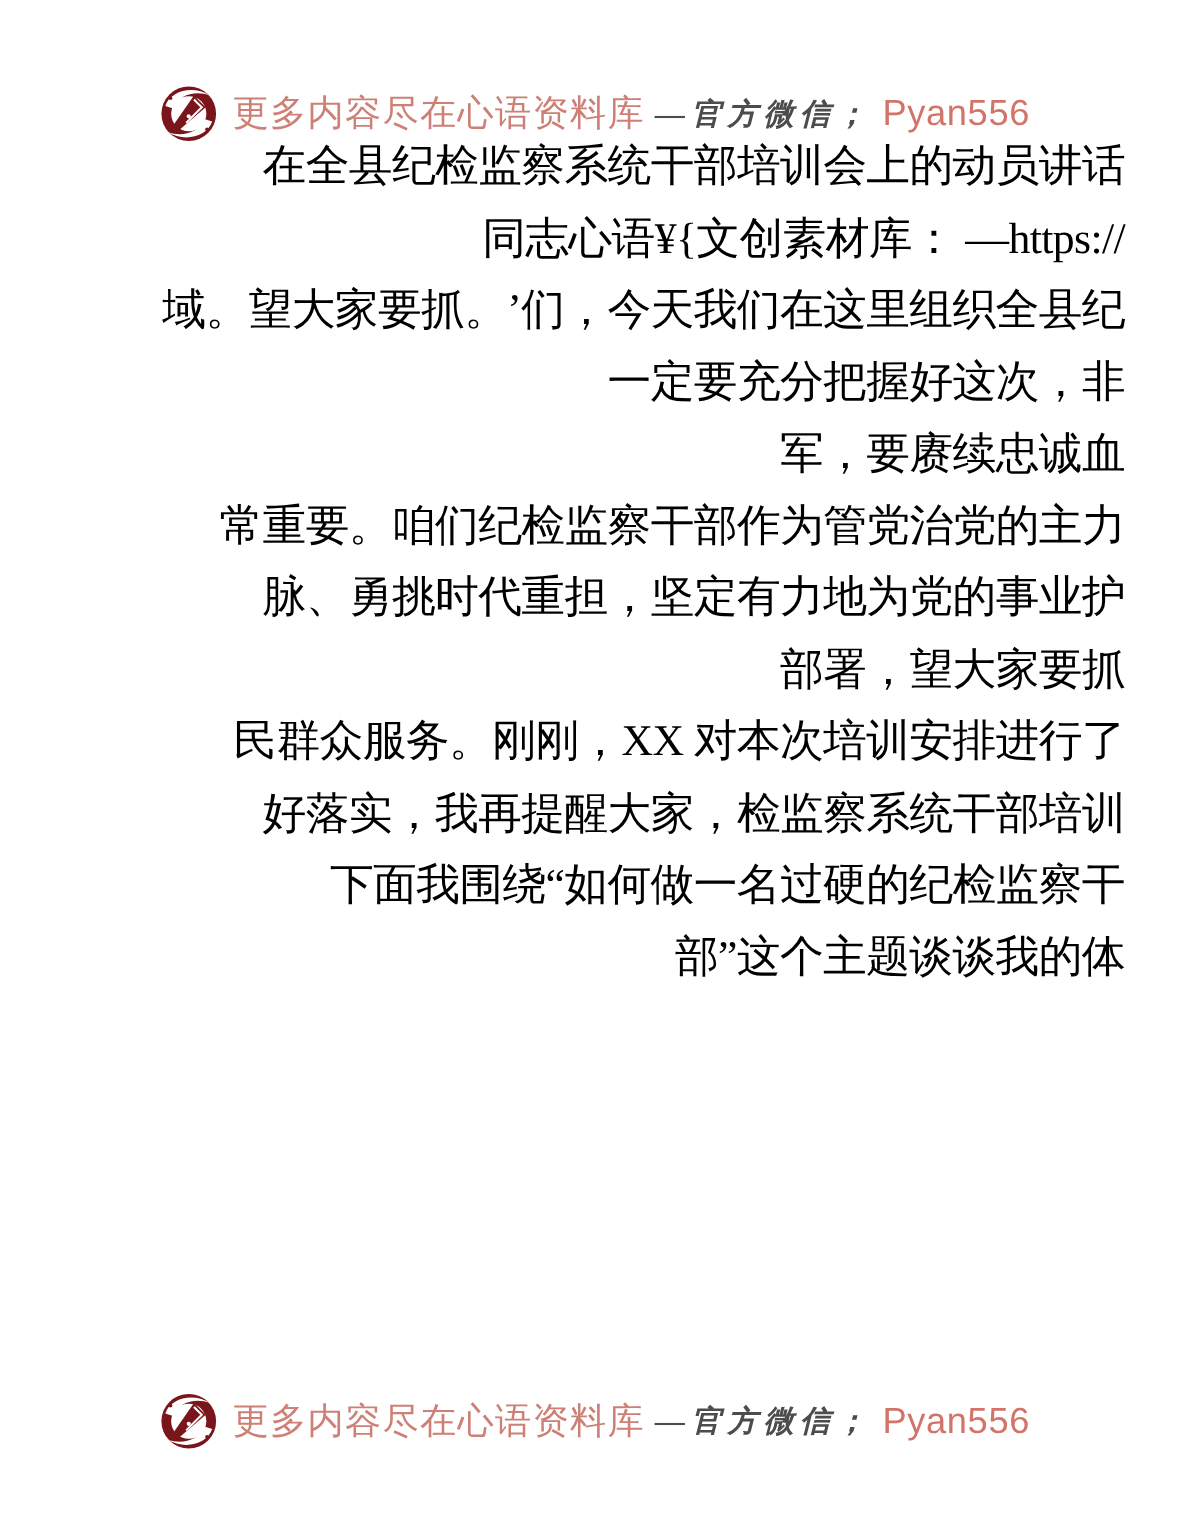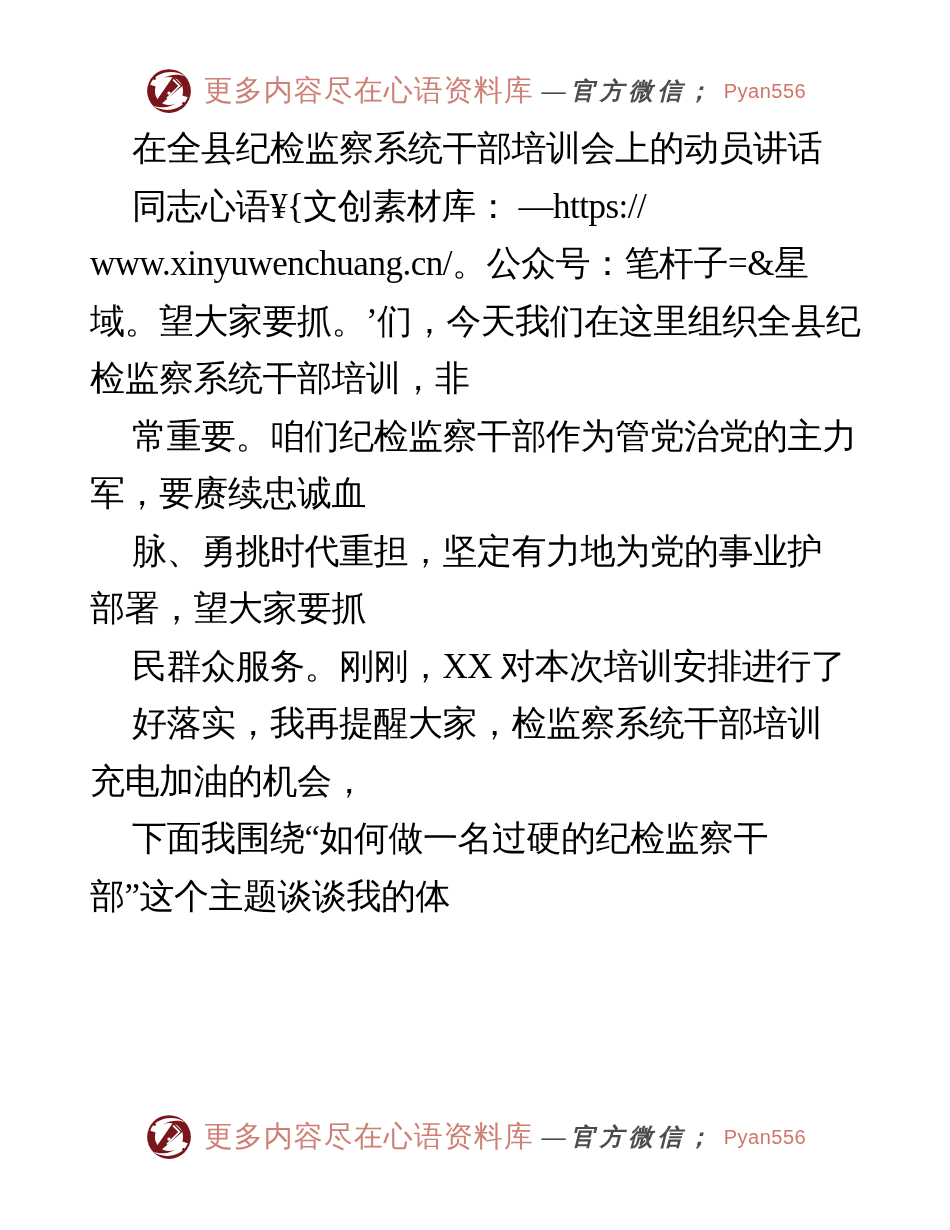--- a/index.html
+++ b/index.html
@@ -10,20 +10,21 @@
     height: 1230px;
     overflow: hidden;
     font-family: "Liberation Serif", "DejaVu Serif", serif;
     color: #000000;
   }
   .page {
     position: relative;
     width: 950px;
     height: 1230px;
     background: #ffffff;
+    text-align: right;
   }
   
   .watermark {
     position: absolute;
     left: 0;
     width: 950px;
     display: flex;
     align-items: center;
     justify-content: center;
     gap: 8px;
@@ -44,28 +45,28 @@
   }
   .wm-wechat {
     color: #4c4c4e;
     font-size: 24px;
     font-style: italic;
     font-weight: bold;
     letter-spacing: 5px;
   }
   .wm-id {
     color: #d1746a;
-    font-size: 20px;
+    font-size: 29px;
     font-family: "Liberation Sans", "DejaVu Sans", sans-serif;
     letter-spacing: 0.5px;
   }
   
   .content {
     position: absolute;
-    top: 120px;
+    top: 104px;
     left: 90px;
     width: 810px;
   }
   .line {
     font-size: 35px;
     line-height: 57.5px;
     letter-spacing: -0.5px;
     white-space: pre;
   }
   .line.indent { padding-left: 42px; }
@@ -88,30 +89,28 @@
       <circle cx="38" cy="36" r="1.4" fill="#7a161b"></circle>
     </svg>
     <span class="wm-brand">更多内容尽在心语资料库</span>
     <span class="wm-wechat">—官方微信；</span>
     <span class="wm-id">Pyan556</span>
   </div>
 
   <div class="content">
     <div class="line indent">在全县纪检监察系统干部培训会上的动员讲话</div>
     <div class="line indent">同志心语¥{文创素材库： —https://</div>
-    <div class="line">www.xinyuwenchuang.cn/。公众号：笔杆子=&amp;星</div>
     <div class="line">域。望大家要抓。’们，今天我们在这里组织全县纪</div>
-    <div class="line">检监察系统干部培训，非</div>
+    <div class="line">一定要充分把握好这次，非</div>
+    <div class="line">军，要赓续忠诚血</div>
     <div class="line indent">常重要。咱们纪检监察干部作为管党治党的主力</div>
-    <div class="line">军，要赓续忠诚血</div>
     <div class="line indent">脉、勇挑时代重担，坚定有力地为党的事业护</div>
     <div class="line">部署，望大家要抓</div>
     <div class="line indent">民群众服务。刚刚，XX 对本次培训安排进行了</div>
     <div class="line indent">好落实，我再提醒大家，检监察系统干部培训</div>
-    <div class="line">充电加油的机会，</div>
     <div class="line indent">下面我围绕“如何做一名过硬的纪检监察干</div>
     <div class="line">部”这个主题谈谈我的体</div>
   </div>
 
   <div class="watermark bottom">
     <svg class="wm-logo" viewBox="0 0 48 48" aria-hidden="true">
       <circle cx="24" cy="24" r="21" fill="#7a161b"></circle>
       <path d="M6 18 C 10 6, 28 2, 40 10 C 30 6, 16 9, 12 20 Z" fill="#ffffff"></path>
       <path d="M42 30 C 38 42, 20 46, 8 38 C 18 42, 32 39, 36 28 Z" fill="#ffffff"></path>
       <circle cx="24" cy="24" r="13.5" fill="#ffffff"></circle>

